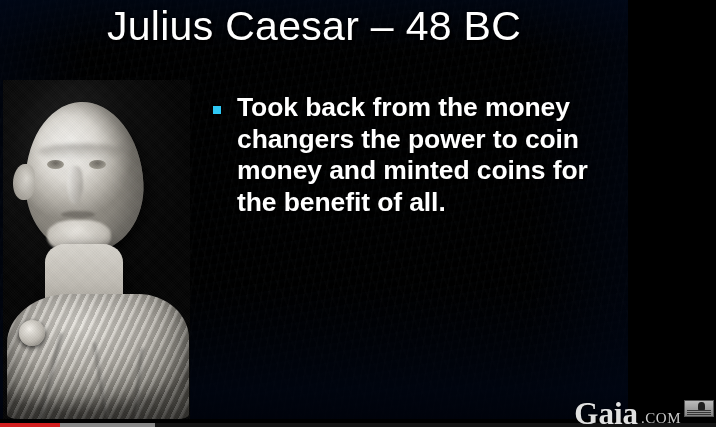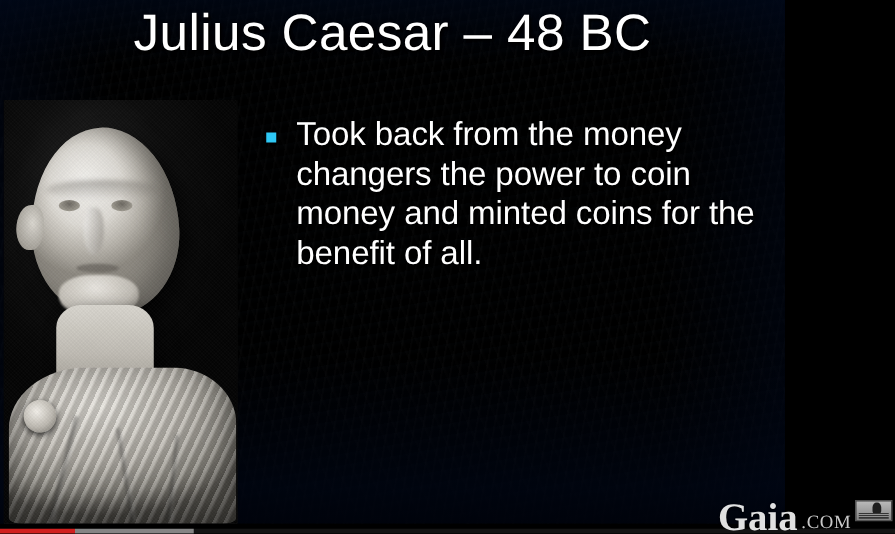--- a/index.html
+++ b/index.html
@@ -185,20 +185,21 @@
   
   #bullets{
     position:absolute;
     left:205px; top:92px;
     width:400px;
   }
   .bullet{
     position:relative;
     padding-left:32px;
     margin-bottom:14px;
+    font-weight:bold;
   }
   .bullet .marker{
     position:absolute;
     left:8px; top:14px;
     width:8px; height:8px;
     background:#2ec8f5;
     box-shadow:1px 1px 1px rgba(0,0,0,.6);
   }
   .bullet .txt{
     display:block;

